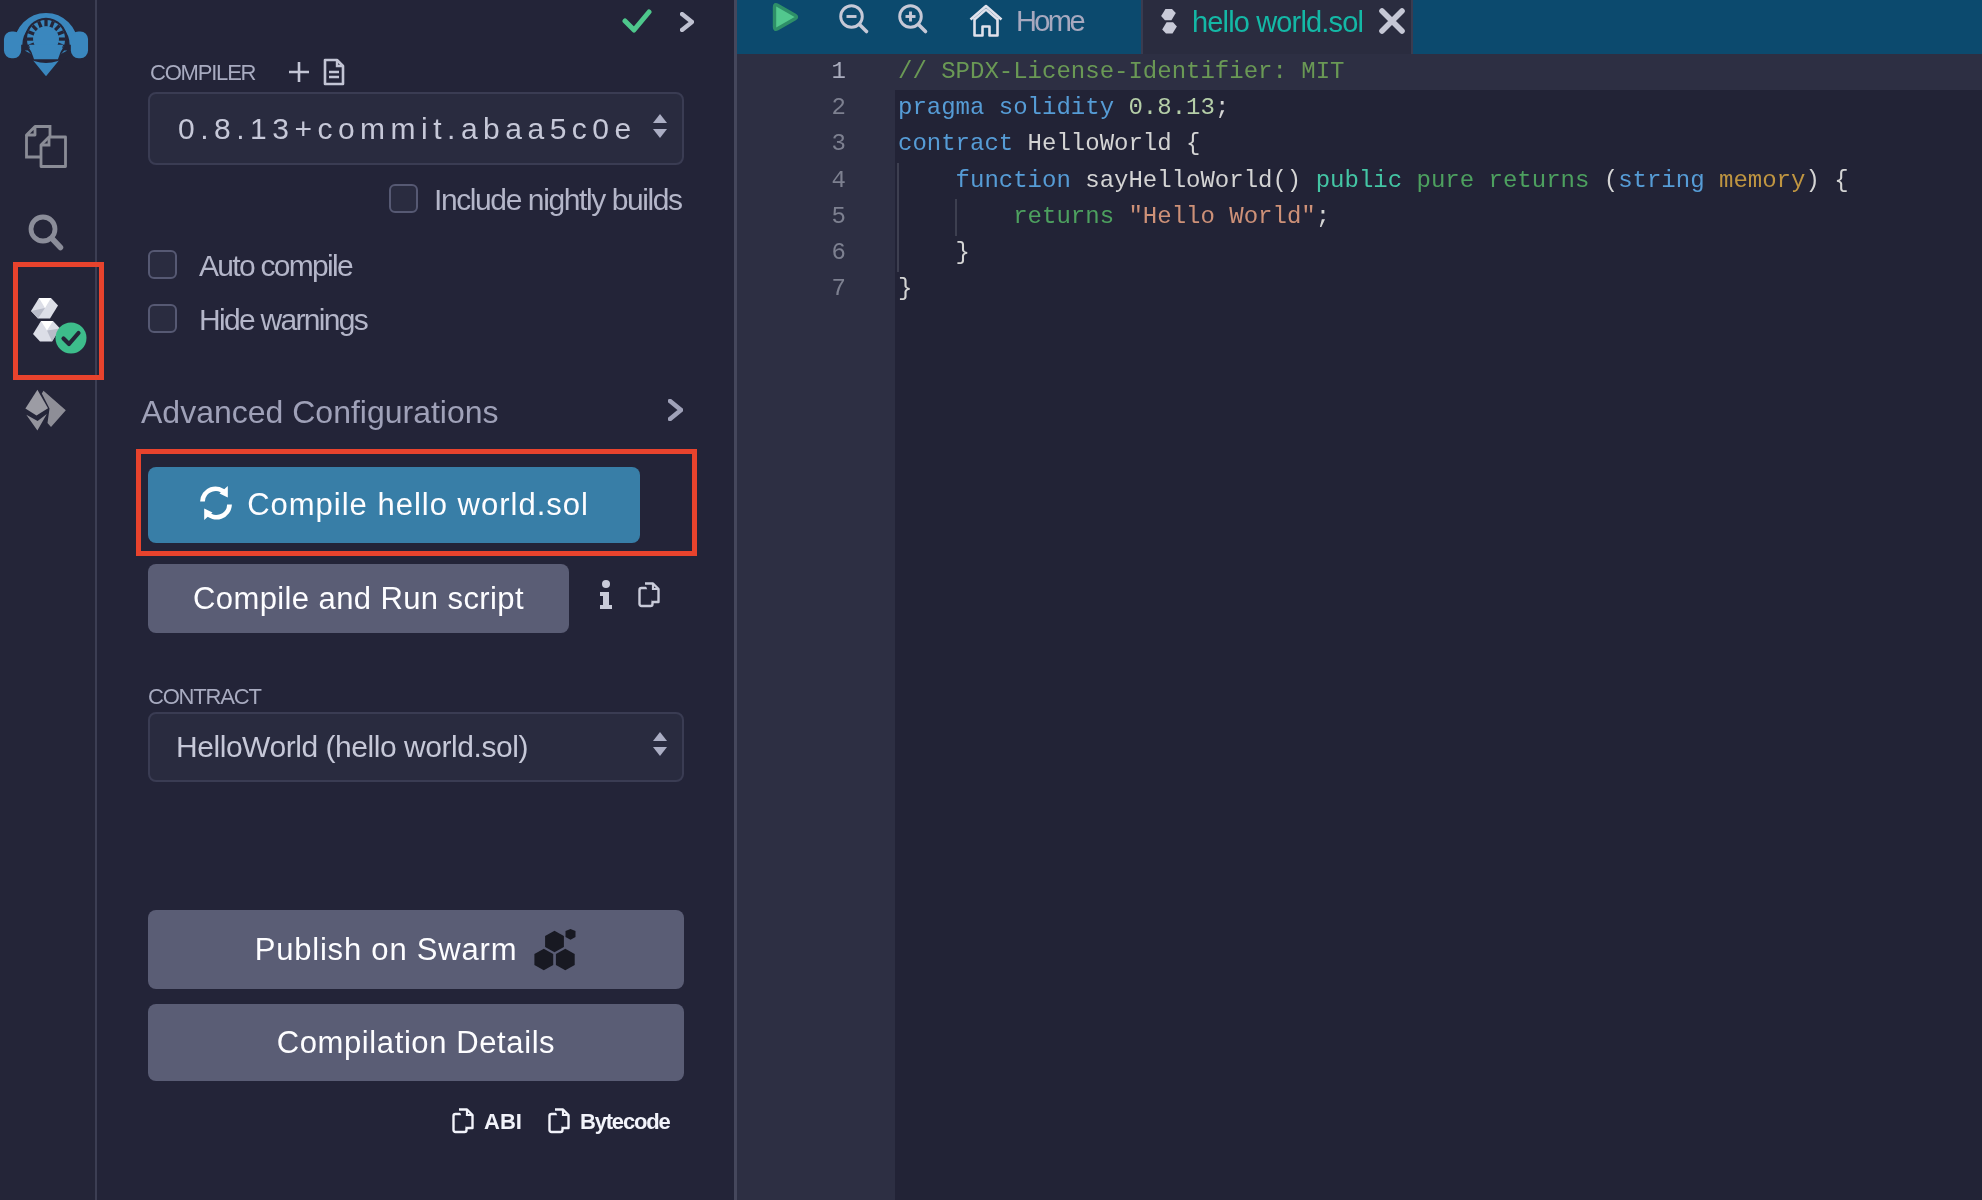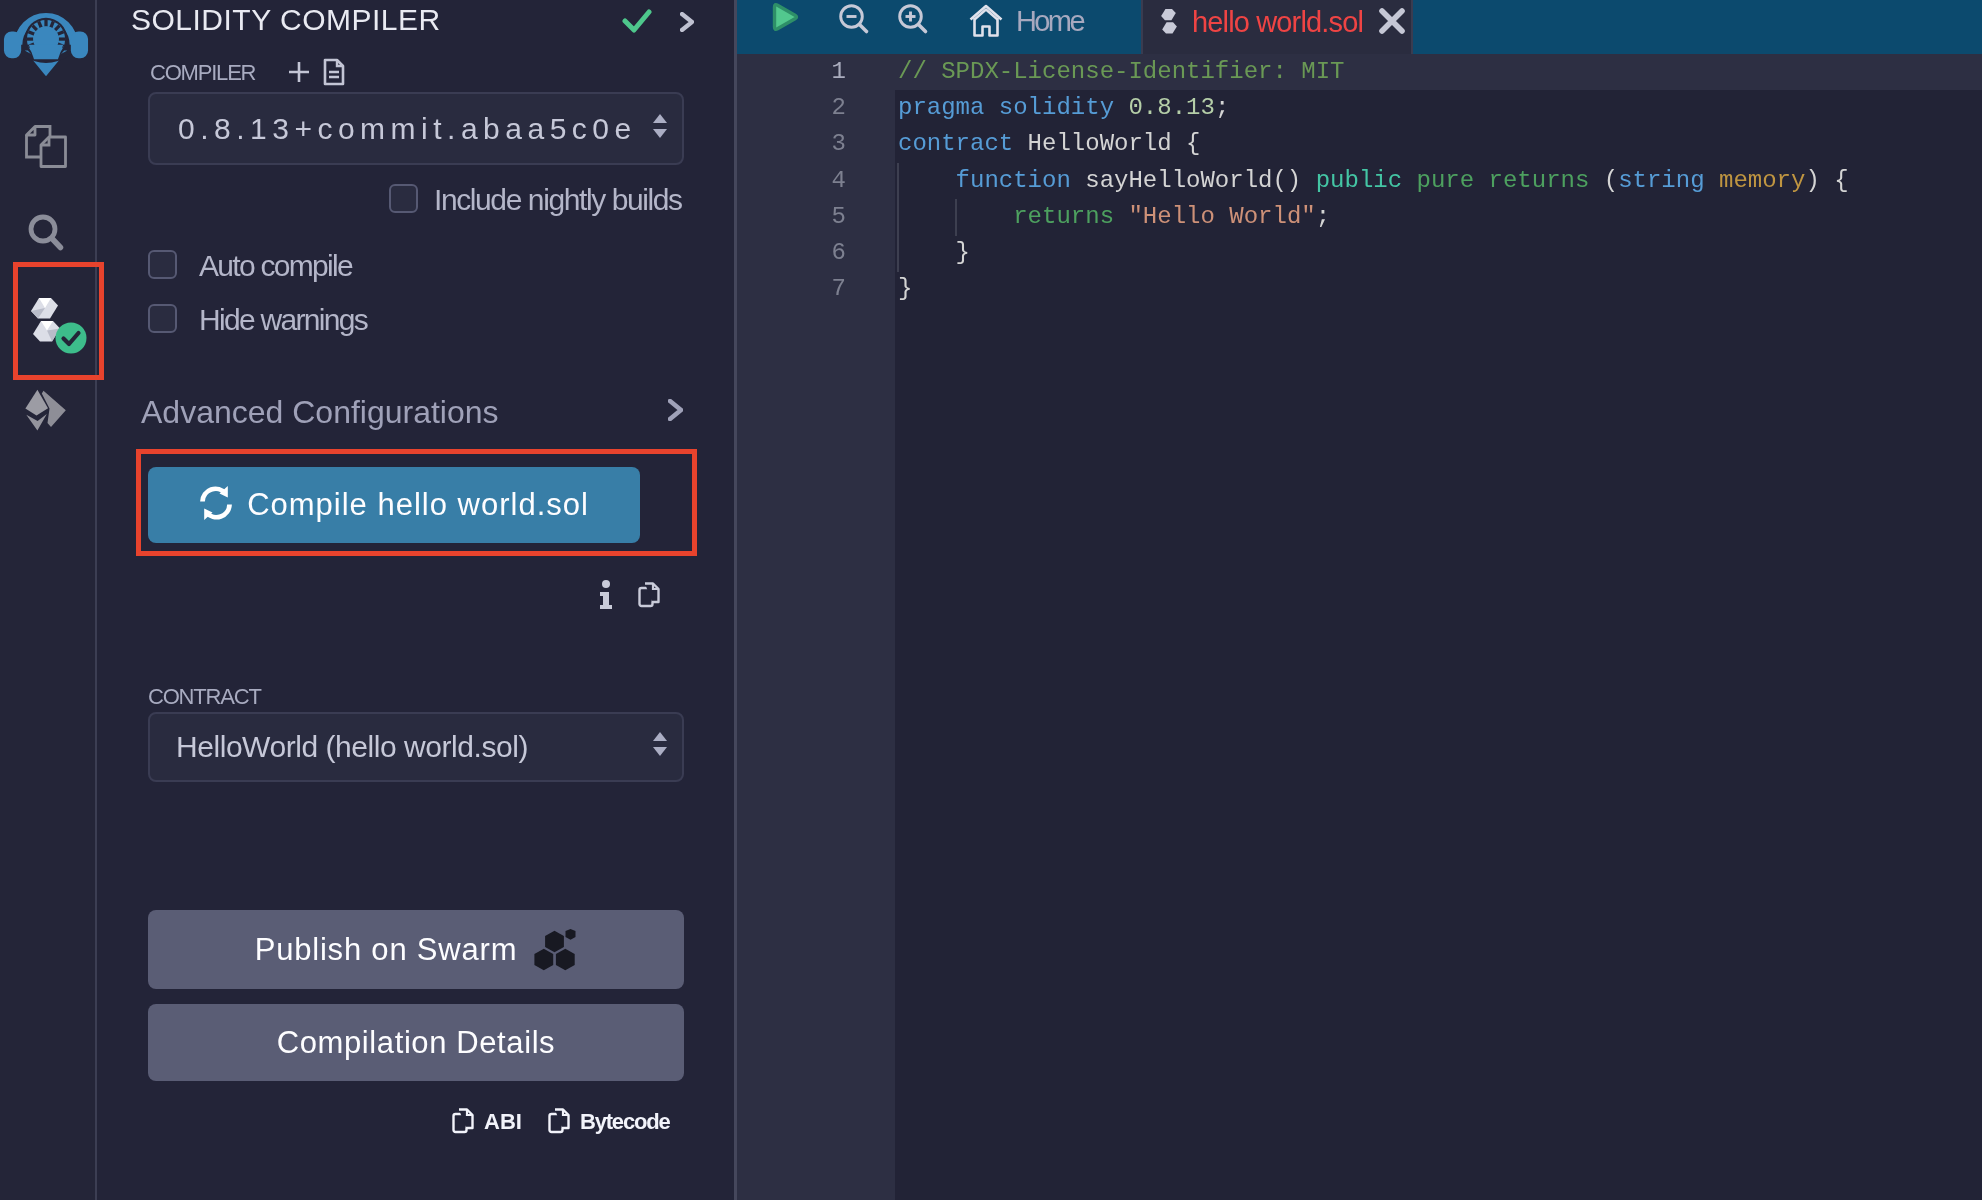--- a/index.html
+++ b/index.html
@@ -76,21 +76,20 @@
     <circle cx="16" cy="16" r="15.5" fill="#3dbd8b"></circle>
     <polyline points="8.5,16.5 14,22 23.5,11" fill="none" stroke="#242538" stroke-width="4.2" stroke-linecap="round" stroke-linejoin="round"></polyline>
   </svg>
   <svg class="abs" style="left:25px;top:389px;" width="42" height="43" viewBox="0 0 42 43">
     <polygon points="12.4,0.8 23,19.2 11.5,26.5 0.4,19.4" fill="#9c9ca4"></polygon>
     <polygon points="1.3,25.7 12.6,31.9 21.8,25 12.4,41.6" fill="#94949d"></polygon>
     <polygon points="18.5,1.8 40.8,21.3 26,38.1 22.5,34 24.5,19.5 16.8,4.5" fill="#8e8e97"></polygon>
   </svg>
 </div>
 <div id="panel">
-  <div class="ptitle">SOLIDITY COMPILER</div>
   <svg class="abs" style="left:525px;top:9px;" width="30" height="24" viewBox="0 0 30 24">
         <polyline points="3,12 12,21 27,3" fill="none" stroke="#4ec78c" stroke-width="5" stroke-linecap="round" stroke-linejoin="round"></polyline>
       </svg>
   <svg class="abs" style="left:583px;top:12px;" width="14" height="20" viewBox="0 0 14 20">
         <polyline points="2,2 12,10 2,18" fill="none" stroke="#bfc1d1" stroke-width="4.2" stroke-linecap="round" stroke-linejoin="round"></polyline>
       </svg>
   <div class="lbl abs" style="left:53px;top:60px;">COMPILER</div>
   <svg class="abs" style="left:191px;top:61px;" width="22" height="22" viewBox="0 0 22 22">
         <path d="M11,1 V21 M1,11 H21" stroke="#c3c5d5" stroke-width="2.6"></path>
       </svg>
@@ -117,20 +116,21 @@
   <div class="redbox" style="left:39px;top:449px;width:561px;height:107px;"></div>
   <div class="btn" style="top:467px;width:492px;height:76px;background:#387ea7;line-height:76px;letter-spacing:1px;">
     <svg style="vertical-align:-7px;margin-right:14px;" width="34" height="38" viewBox="0 0 34 38">
           <g fill="none" stroke="#ffffff" stroke-width="4.8">
             <path d="M3.5,17.5 A13,13 0 0 1 26.5,9.5"></path>
             <path d="M30.5,20.5 A13,13 0 0 1 7.5,28.5"></path>
           </g>
           <polygon points="28.8,2 28.8,13.5 20.5,9.5" fill="#ffffff"></polygon>
           <polygon points="5.2,36 5.2,24.5 13.5,28.5" fill="#ffffff"></polygon>
         </svg>Compile hello world.sol</div>
+  <div class="btn" style="top:564px;width:421px;height:69px;background:#5a5d75;line-height:69px;letter-spacing:0.4px;">Compile and Run script</div>
   <svg class="abs" style="left:502px;top:580px;" width="14" height="30" viewBox="0 0 14 30">
         <circle cx="7" cy="4" r="4" fill="#c9cbd9"></circle>
         <path d="M1,12 H10 V25 H13 V29 H1 V25 H4 V16 H1 Z" fill="#c9cbd9"></path>
       </svg>
   <svg class="abs" style="left:541px;top:582px;" width="22" height="26" viewBox="0 0 22 26">
         <rect x="1.5" y="6" width="13" height="18" rx="2" fill="none" stroke="#c9cbd9" stroke-width="2.4"></rect>
         <path d="M7,1.5 H15 L20.5,7 V20 H14" fill="#232438" stroke="#c9cbd9" stroke-width="2.4" stroke-linejoin="round"></path>
         <path d="M15,1.5 V7 H20.5" fill="none" stroke="#c9cbd9" stroke-width="2.2"></path>
       </svg>
   <div class="lbl abs" style="left:51px;top:684px;">CONTRACT</div>
@@ -200,19 +200,19 @@
           <path d="M5.5,16.5 L17,6.5 L28.5,16.5" fill="none" stroke="#dfe1eb" stroke-width="2.4" stroke-linejoin="round"></path>
           <path d="M5.5,15 V32.5 H13.5 V23.5 H20.5 V32.5 H28.5 V15" fill="none" stroke="#dfe1eb" stroke-width="2.6" stroke-linejoin="round"></path>
         </svg>
     <div class="abs" style="left:279px;top:0;font-size:29px;color:#a7a9bf;line-height:42px;letter-spacing:-2.6px;">Home</div>
   </div>
   <div id="tab">
     <svg class="abs" style="left:17px;top:9px;" width="18" height="25" viewBox="0 0 29 46">
           <polygon points="8,0 20,0 27,7.5 19,20.5 7,20.5 0,13" fill="#c8cad8"></polygon>
           <polygon points="10,24.5 22,24.5 29,32 21,45 9,45 2,37.5" fill="#c8cad8"></polygon>
         </svg>
-    <div class="abs" style="left:49px;top:0;font-size:29px;color:#ef4444;line-height:44px;letter-spacing:-0.85px;">hello world.sol</div>
+    <div class="abs" style="left:49px;top:0;font-size:29px;color:#14b8a6;line-height:44px;letter-spacing:-0.85px;">hello world.sol</div>
     <svg class="abs" style="left:235px;top:8px;" width="28" height="26" viewBox="0 0 28 26">
           <path d="M4,3 L24,23 M24,3 L4,23" stroke="#c5c7d5" stroke-width="5.6" stroke-linecap="round"></path>
         </svg>
   </div>
 </div>
 <div class="redbox" style="left:13px;top:262px;width:91px;height:118px;"></div>
 </div>
 </body></html>

